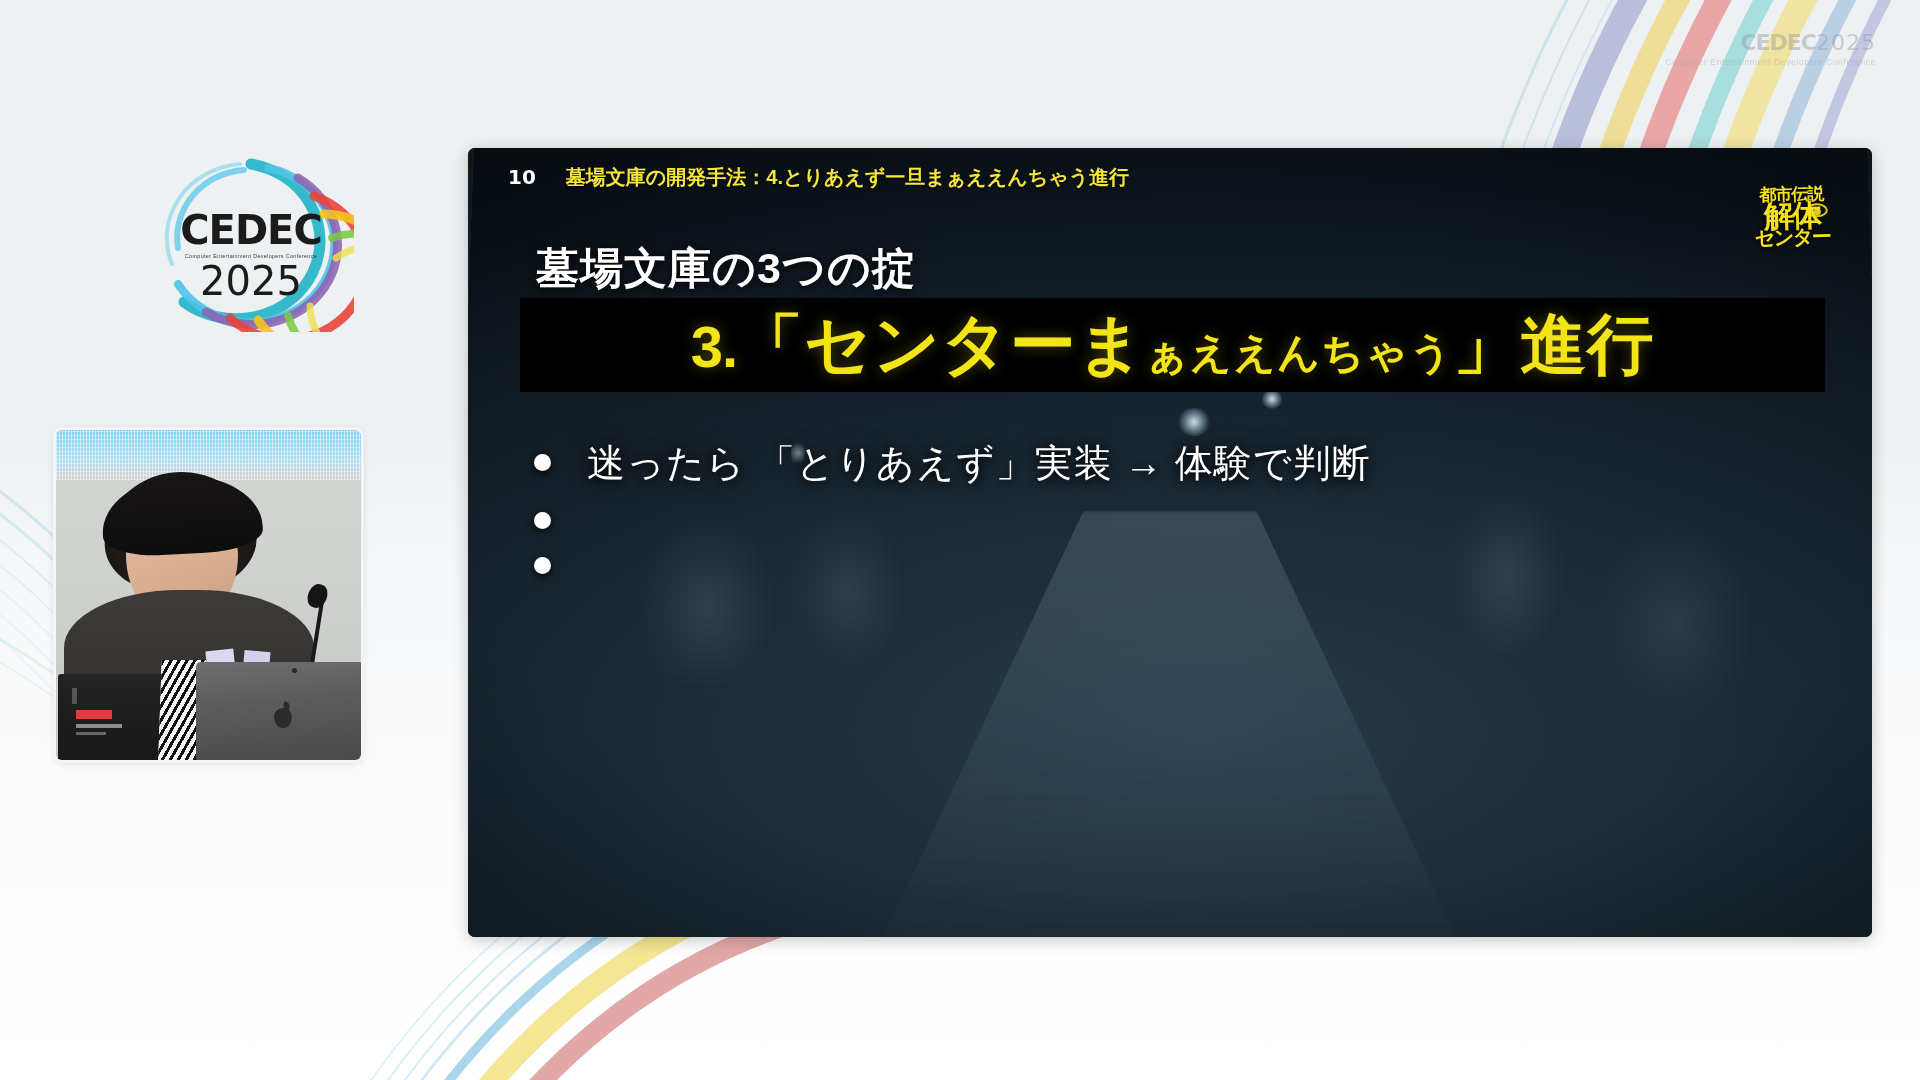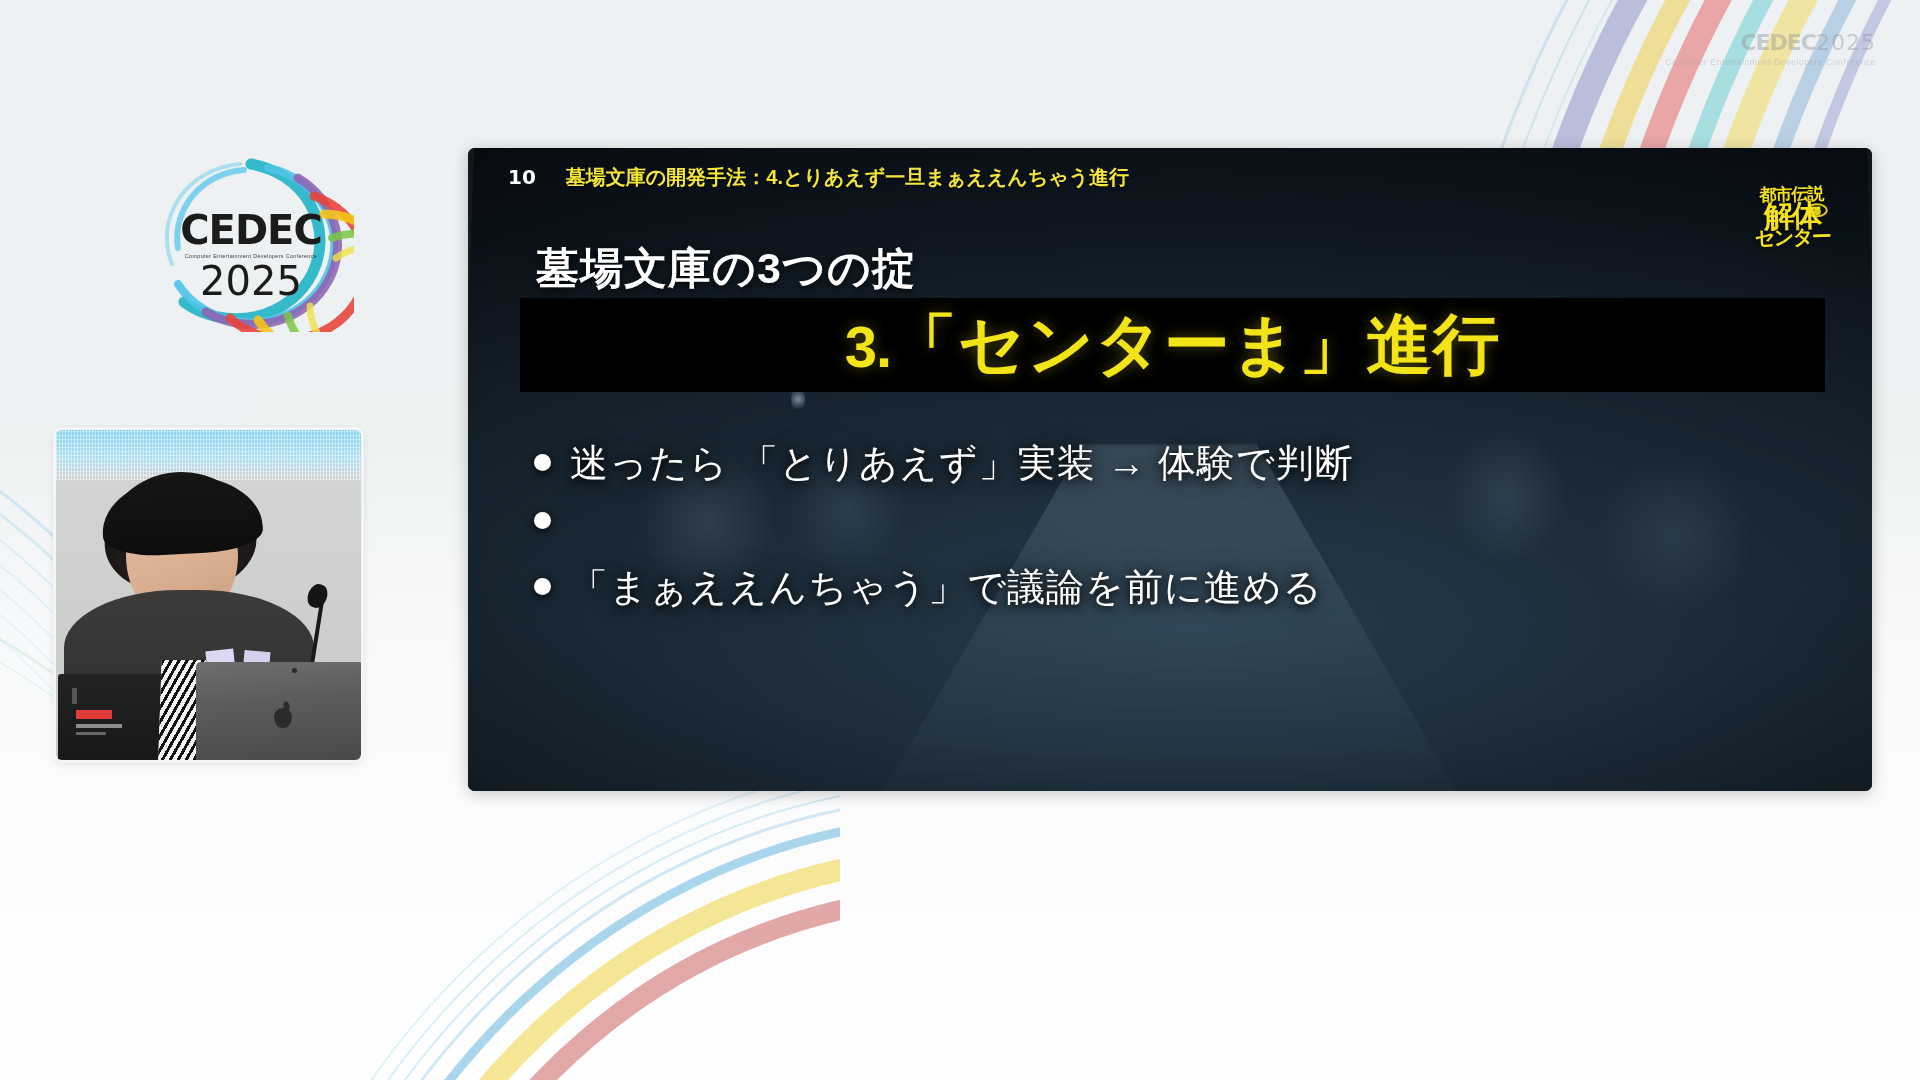--- a/index.html
+++ b/index.html
@@ -141,21 +141,21 @@
     content:""; position:absolute; left:9px; top:-6px; width:7px; height:8px;
     background:#2b2b2b; border-radius:0 70% 0 70%; transform:rotate(24deg);
   }
   .wc-laptopB .cam { position:absolute; left:96px; top:6px; width:5px; height:5px; background:#2a2a2a; border-radius:50%; }
   .wc-paper1{ position:absolute; left:150px; bottom:96px; width:28px; height:14px; background:#dcd7f0; transform:rotate(-6deg); }
   .wc-paper2{ position:absolute; left:188px; bottom:96px; width:26px; height:13px; background:#d6d1ea; transform:rotate(5deg); }
 
   
   .slide {
     position:absolute; left:468px; top:148px;
-    width:1404px; height:643px;
+    width:1404px; height:789px;
     border-radius:7px; overflow:hidden;
     box-shadow:0 3px 16px rgba(0,0,0,.22);
     background:#0b1721;
   }
   .slide-bg { position:absolute; inset:0; }
   .slide-bg .base {
     position:absolute; inset:0;
     background:
       radial-gradient(120% 90% at 52% 74%, #253a4a 0%, #16242f 42%, #0a1119 78%, #060b10 100%);
   }
@@ -244,21 +244,21 @@
     display:flex; align-items:baseline;
     text-shadow:0 0 14px rgba(226,212,28,.35);
   }
   .t-num  { font-size:58px; letter-spacing:-1px; }
   .t-big  { font-size:66px; letter-spacing:1px; }
   .t-sm   { font-size:42px; letter-spacing:1px; }
 
   
   .bullets { position:absolute; left:66px; top:290px; width:1280px; }
   .bullet {
-    display:flex; align-items:baseline; gap:19px;
+    display:flex; align-items:baseline; gap:36px;
     margin-bottom:28px;
     color:#ffffff;
     text-shadow:0 2px 9px rgba(0,0,0,.95), 0 0 22px rgba(0,0,0,.8);
   }
   .bullet .dot {
     width:17px; height:17px; border-radius:50%; background:#ffffff;
     flex:0 0 auto; position:relative; top:-5px;
     box-shadow:0 2px 8px rgba(0,0,0,.9);
   }
   .bullet .btext { font-size:38px; letter-spacing:1px; white-space:nowrap; }
@@ -397,33 +397,33 @@
     </div>
 
     <div class="sub-title">墓場文庫の3つの掟</div>
 
     <div class="title-bar">
       <div class="t-line">
         <span class="t-num">3.</span>
         <span class="t-big">「</span>
         <span class="t-big">センター</span>
         <span class="t-big">ま</span>
+        <span class="t-sm">ぁええんちゃう</span>
         <span class="t-big">」</span>
         <span class="t-big">進行</span>
       </div>
     </div>
 
     <div class="bullets">
       <div class="bullet">
         <span class="dot"></span>
         <span class="btext">迷ったら 「とりあえず」実装 → 体験で判断</span>
       </div>
       <div class="bullet">
         <span class="dot"></span>
       </div>
       <div class="bullet">
         <span class="dot"></span>
-        <span class="btext">「まぁええんちゃう」で議論を前に進める</span>
       </div>
     </div>
   </div>
 
 </div>
 
 </body></html>

